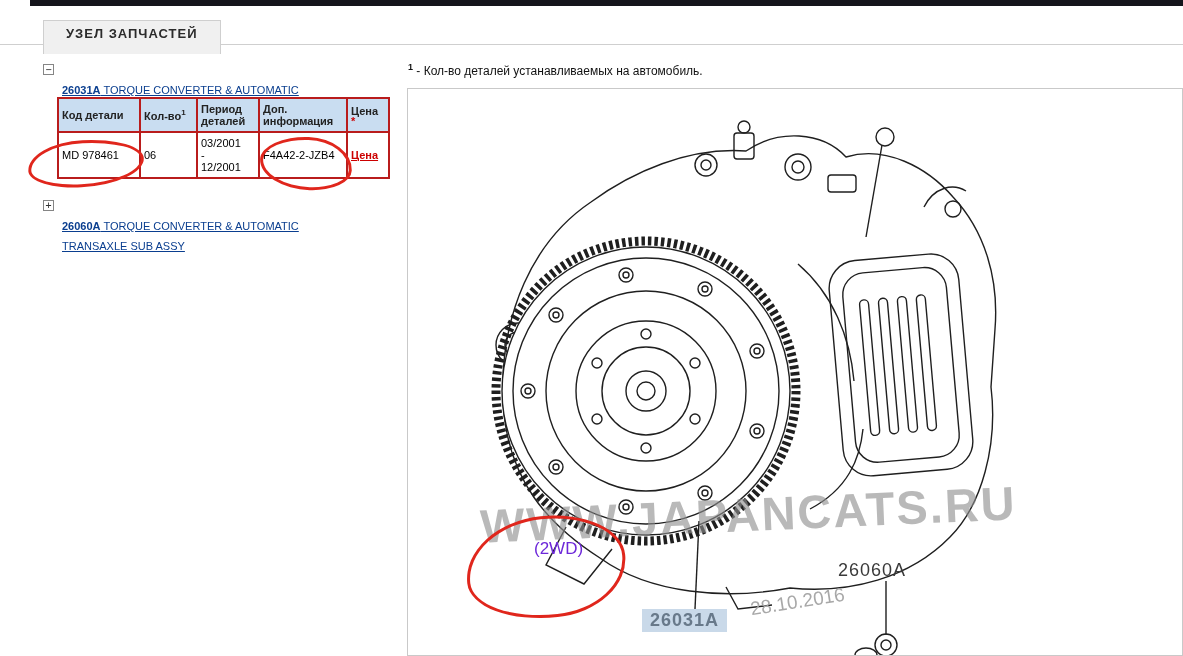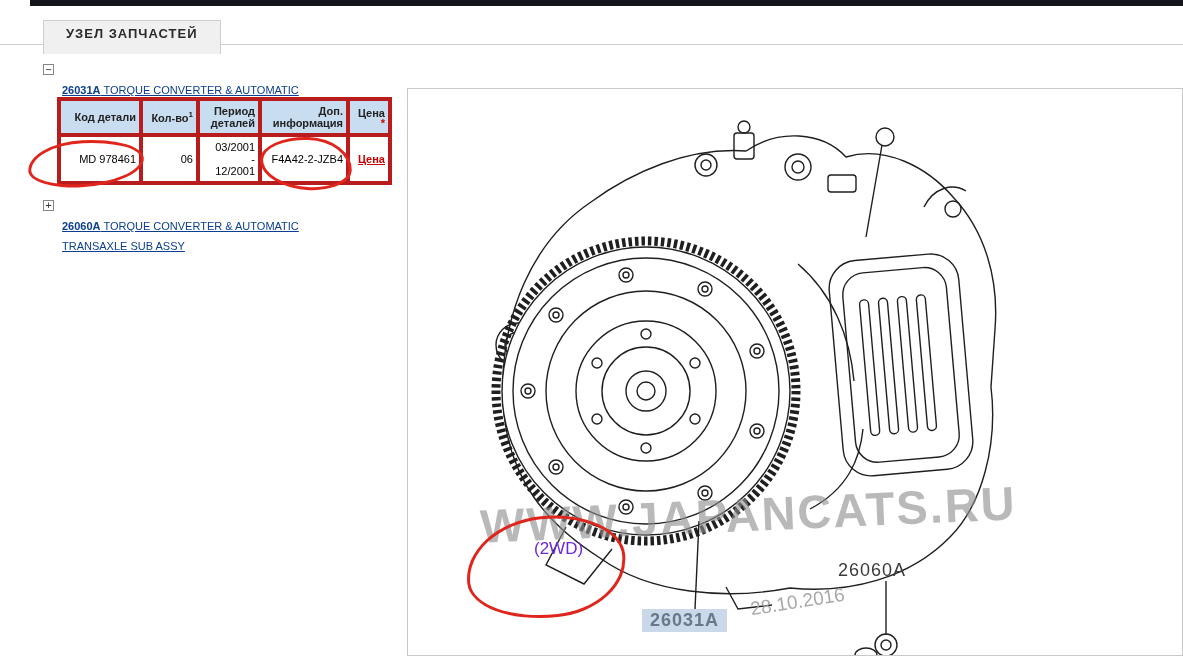--- a/index.html
+++ b/index.html
@@ -18,21 +18,21 @@
   .tree-node .toggle { position:absolute; left:0; top:4px; width:11px; height:11px;
         border:1px solid #858585; background:#fff; font-size:10px; line-height:9px;
         text-align:center; color:#333; cursor:pointer;
         font-family:"DejaVu Sans Mono", monospace; }
   .tree-node a { display:block; margin-left:19px; max-width:252px;
         color:var(--link,#0a3e8f); text-decoration:underline; cursor:pointer;margin-top:20px; }
   .tree-node a .code { font-weight:bold; }
 
   table.parts { position:absolute; left:57px; top:97px; border-collapse:collapse;
         font-size:11px; background:#fff; z-index:1; }
-  table.parts th, table.parts td { border:4px solid #b91c1c; text-align:right;
+  table.parts th, table.parts td { border:2px solid #b91c1c; text-align:left;
         vertical-align:middle; padding:4px 3px; }
   table.parts th { background:var(--header-bg,#c9ddf1); font-weight:bold; color:#222; }
   .pre { white-space:pre-line; }
   .star { display:block; color:var(--price-link,#c00); font-weight:bold; line-height:8px; }
   a.price { color:var(--price-link,#c00); text-decoration:underline; font-weight:bold; cursor:pointer; }
   table.parts sup { font-size:8px; }
 
   .note { position:absolute; left:408px; top:62px; font-size:12px; color:#111; }
   .note sup { font-size:9px; font-weight:bold; }
 
@@ -117,20 +117,23 @@
     </tbody>
   </table>
 
   <div class="tree-node" style="top:196px;">
     <span class="toggle">+</span>
     <a>
       <span class="code">26060A</span><span> TORQUE CONVERTER &amp; AUTOMATIC TRANSAXLE SUB ASSY</span>
     </a>
   </div>
 
+  <div class="note">
+    <sup>1</sup><span> - Кол-во деталей устанавливаемых на автомобиль.</span>
+  </div>
 
   <div class="panel">
 
     <svg width="776" height="568" viewBox="0 0 776 568">
       <g fill="none" stroke="#1f1f1f" stroke-width="1.4">
 
         <path d="M95,310 C92,225 125,152 183,113 C224,83 280,58 338,62 C370,40 414,42 438,68 C477,56 519,78 545,108 C577,142 591,190 587,240 L583,298 C590,356 574,416 542,448 C502,489 442,505 382,499 C318,511 242,505 192,469 C142,437 98,392 95,310 Z" fill="#ffffff"></path>
         <path d="M390,175 C425,205 442,248 446,292"></path>
         <path d="M402,420 C440,400 452,370 455,340"></path>
 

